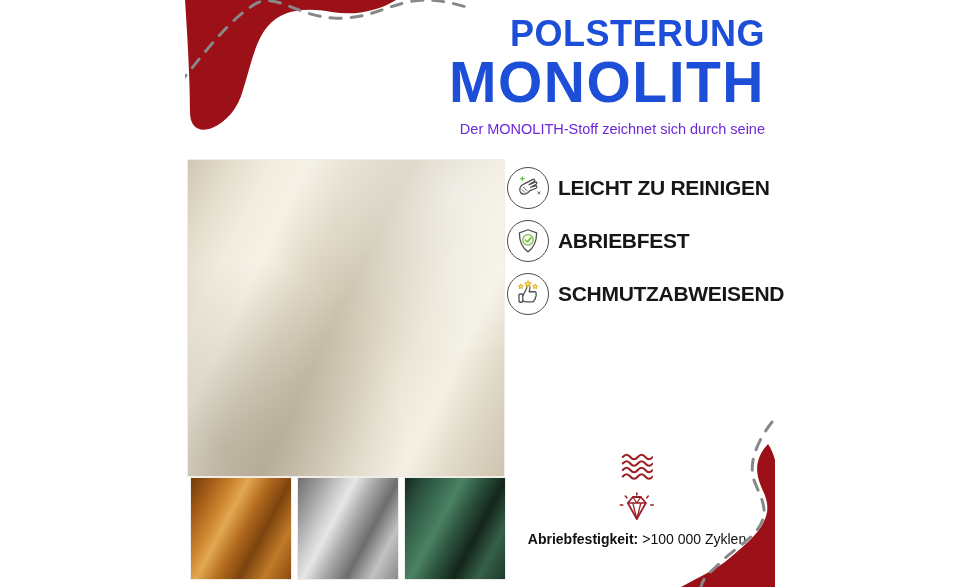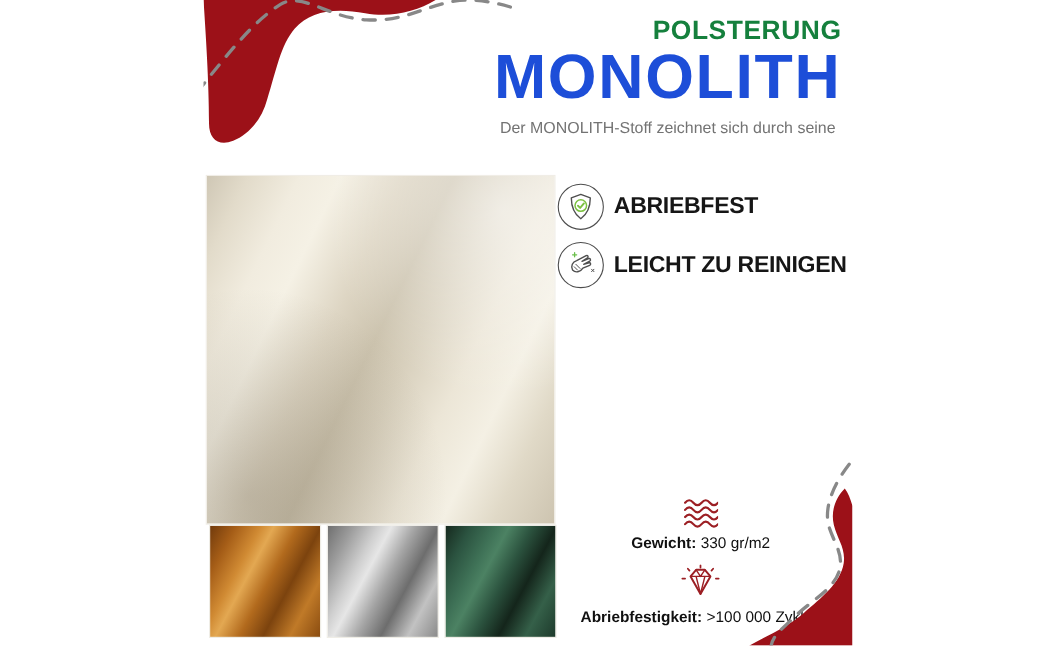--- a/index.html
+++ b/index.html
@@ -2,23 +2,23 @@
 <html><head>
 <meta charset="utf-8">
 <style>
   html,body{margin:0;padding:0;background:#fff;}
   .page{position:relative;width:960px;height:587px;background:#ffffff;overflow:hidden;
         font-family:"Liberation Sans","DejaVu Sans",sans-serif;}
   .deco-top{position:absolute;left:185px;top:0;}
   .deco-bottom{position:absolute;left:670px;top:420px;}
 
   .header{position:absolute;top:16px;right:195px;text-align:right;}
-  .kicker{font-size:24px;font-weight:bold;color:#15803d;letter-spacing:0.5px;line-height:1;}
+  .kicker{font-size:36px;font-weight:bold;color:#1d4ed8;letter-spacing:0.5px;line-height:1;}
   .title{font-size:57px;font-weight:bold;color:#1d4ed8;letter-spacing:1.5px;line-height:0.95;margin-top:3px;}
-  .subtitle{margin-top:10px;font-size:14.5px;color:#737373;line-height:1.45;white-space:nowrap;text-align:center;}
+  .subtitle{margin-top:10px;font-size:14.5px;color:#6d28d9;line-height:1.45;white-space:nowrap;}
 
   .fabric-photo{position:absolute;left:187px;top:159px;width:318px;height:318px;
     background:
       radial-gradient(ellipse at 85% 10%, rgba(255,255,255,0.55), transparent 42%),
       radial-gradient(ellipse at 12% 92%, rgba(75,63,42,0.22), transparent 46%),
       linear-gradient(116deg,#cfc7b5 0%,#e2dbca 8%,#f1ecdf 18%,#f5f1e5 26%,#ded6c4 38%,
         #ccc3ae 48%,#d8d0bd 56%,#ece6d7 68%,#f4f0e4 78%,#e0d9c7 88%,#cdc4b0 100%);
     border:1px solid #f0ede6;box-sizing:border-box;}
   .swatches{position:absolute;left:190px;top:477px;display:flex;gap:5px;}
   .swatch{width:102px;height:103px;border:1px solid #efede6;box-sizing:border-box;}
@@ -66,57 +66,71 @@
   <div class="swatches">
     <div class="swatch swatch-cognac"></div>
     <div class="swatch swatch-gray"></div>
     <div class="swatch swatch-green"></div>
   </div>
 
   <div class="features">
 
     <div class="feature">
       <span class="icon-circle">
-        <svg width="30" height="30" viewBox="0 0 40 40" fill="none" stroke-linecap="round" stroke-linejoin="round">
-          <path d="M20 5 L31.5 9.2 C31.5 17.5 30 27 20 34.5 C10 27 8.5 17.5 8.5 9.2 Z" stroke="#4f4f4f" stroke-width="1.7"></path>
-          <circle cx="20" cy="18.5" r="7" stroke="#7cc142" stroke-width="1.8"></circle>
-          <path d="M16.6 18.7 L19.2 21.3 L23.8 15.9" stroke="#7cc142" stroke-width="2.3"></path>
-        </svg>
-      </span>
-      <span class="feature-label">ABRIEBFEST</span>
-    </div>
-
-    <div class="feature">
-      <span class="icon-circle">
         <svg width="30" height="30" viewBox="0 0 40 40" fill="none" stroke="#4f4f4f" stroke-width="1.7" stroke-linecap="round" stroke-linejoin="round">
           <path d="M10 26 C7.5 21 10 16 15 14.5 L26.5 8.5 C28.4 7.6 29.8 10 28.1 11.3 L21.5 15.5
                    L29.5 12.2 C31.5 11.4 32.7 13.9 30.8 15.1 L23.5 19 L30 17.3 C32 16.8 32.7 19.4 30.7 20.3
                    L22.5 23.6 C19.5 28.6 13.5 29.8 10 26 Z"></path>
           <path d="M14 19 L19 24 M12 22 L16 26" stroke-width="1.2"></path>
           <path d="M12.5 5 v5 M10 7.5 h5" stroke="#6abf4b" stroke-width="1.6"></path>
           <path d="M33 25 l3 3 M36 25 l-3 3" stroke-width="1.2"></path>
         </svg>
       </span>
       <span class="feature-label">LEICHT ZU REINIGEN</span>
     </div>
 
+    <div class="feature">
+      <span class="icon-circle">
+        <svg width="30" height="30" viewBox="0 0 40 40" fill="none" stroke-linecap="round" stroke-linejoin="round">
+          <path d="M20 5 L31.5 9.2 C31.5 17.5 30 27 20 34.5 C10 27 8.5 17.5 8.5 9.2 Z" stroke="#4f4f4f" stroke-width="1.7"></path>
+          <circle cx="20" cy="18.5" r="7" stroke="#7cc142" stroke-width="1.8"></circle>
+          <path d="M16.6 18.7 L19.2 21.3 L23.8 15.9" stroke="#7cc142" stroke-width="2.3"></path>
+        </svg>
+      </span>
+      <span class="feature-label">ABRIEBFEST</span>
+    </div>
+
+    <div class="feature">
+      <span class="icon-circle">
+        <svg width="30" height="30" viewBox="0 0 40 40" fill="none" stroke-linecap="round" stroke-linejoin="round">
+          <rect x="8" y="20" width="5" height="11" rx="1.5" stroke="#4f4f4f" stroke-width="1.7"></rect>
+          <path d="M13 22.5 L17.5 14 C18.1 12.8 18.4 11.6 18.4 10.3 C18.4 8.2 21.6 7.9 22.3 10.2
+                   C22.8 12 22.4 14.4 21.5 17 L28.7 17 C30.8 17 31.6 19.1 30.5 20.5
+                   C31.5 21.7 31.1 23.7 29.7 24.4 C30.4 25.7 29.7 27.4 28.2 27.9
+                   C28.4 29.3 27.4 30.6 25.8 30.6 L18 30.6 C16.2 30.6 14.4 30 13 28.8" stroke="#4f4f4f" stroke-width="1.7"></path>
+          <g stroke="#e2b41e" stroke-width="1.7">
+            <path transform="translate(10.5,10) scale(0.8)" d="M0 -4 L1.06 -1.46 L3.8 -1.24 L1.71 0.56 L2.35 3.24 L0 1.8 L-2.35 3.24 L-1.71 0.56 L-3.8 -1.24 L-1.06 -1.46 Z"></path>
+            <path transform="translate(20,6.8) scale(1.05)" d="M0 -4 L1.06 -1.46 L3.8 -1.24 L1.71 0.56 L2.35 3.24 L0 1.8 L-2.35 3.24 L-1.71 0.56 L-3.8 -1.24 L-1.06 -1.46 Z"></path>
+            <path transform="translate(29.5,10) scale(0.8)" d="M0 -4 L1.06 -1.46 L3.8 -1.24 L1.71 0.56 L2.35 3.24 L0 1.8 L-2.35 3.24 L-1.71 0.56 L-3.8 -1.24 L-1.06 -1.46 Z"></path>
+          </g>
+        </svg>
+      </span>
+      <span class="feature-label">SCHMUTZABWEISEND</span>
+    </div>
 
 
   </div>
 
   <div class="specs">
     <svg class="spec-icon" width="32" height="28" viewBox="0 0 32 28" fill="none" stroke="#9c1f24" stroke-width="2" stroke-linecap="round">
       <path d="M2 5 q3.75 -4.5 7.5 0 t7.5 0 t7.5 0 t7.5 0"></path>
       <path d="M2 11.5 q3.75 -4.5 7.5 0 t7.5 0 t7.5 0 t7.5 0"></path>
       <path d="M2 18 q3.75 -4.5 7.5 0 t7.5 0 t7.5 0 t7.5 0"></path>
       <path d="M2 24.5 q3.75 -4.5 7.5 0 t7.5 0 t7.5 0 t7.5 0"></path>
     </svg>
-    <div class="spec-line">
-      <span class="spec-label">Gewicht:</span><span class="spec-value">330 gr/m2</span>
-    </div>
     <svg class="spec-icon spec-gap" width="38" height="34" viewBox="0 0 38 34" fill="none" stroke="#9c1f24" stroke-width="1.8" stroke-linecap="round" stroke-linejoin="round">
       <path d="M10 11 L15 5 H23 L28 11 L19 27 Z"></path>
       <path d="M10 11 H28 M15 5 L19 11 L23 5 M15 11 L19 27 M23 11 L19 27" stroke-width="1.3"></path>
       <path d="M19 1 V3 M30.5 4 L29 5.8 M7.5 4 L9 5.8 M2.5 13 H5 M33 13 H35.5" stroke-width="1.6"></path>
     </svg>
     <div class="spec-line">
       <span class="spec-label">Abriebfestigkeit:</span><span class="spec-value">&gt;100 000 Zyklen</span>
     </div>
   </div>
 

